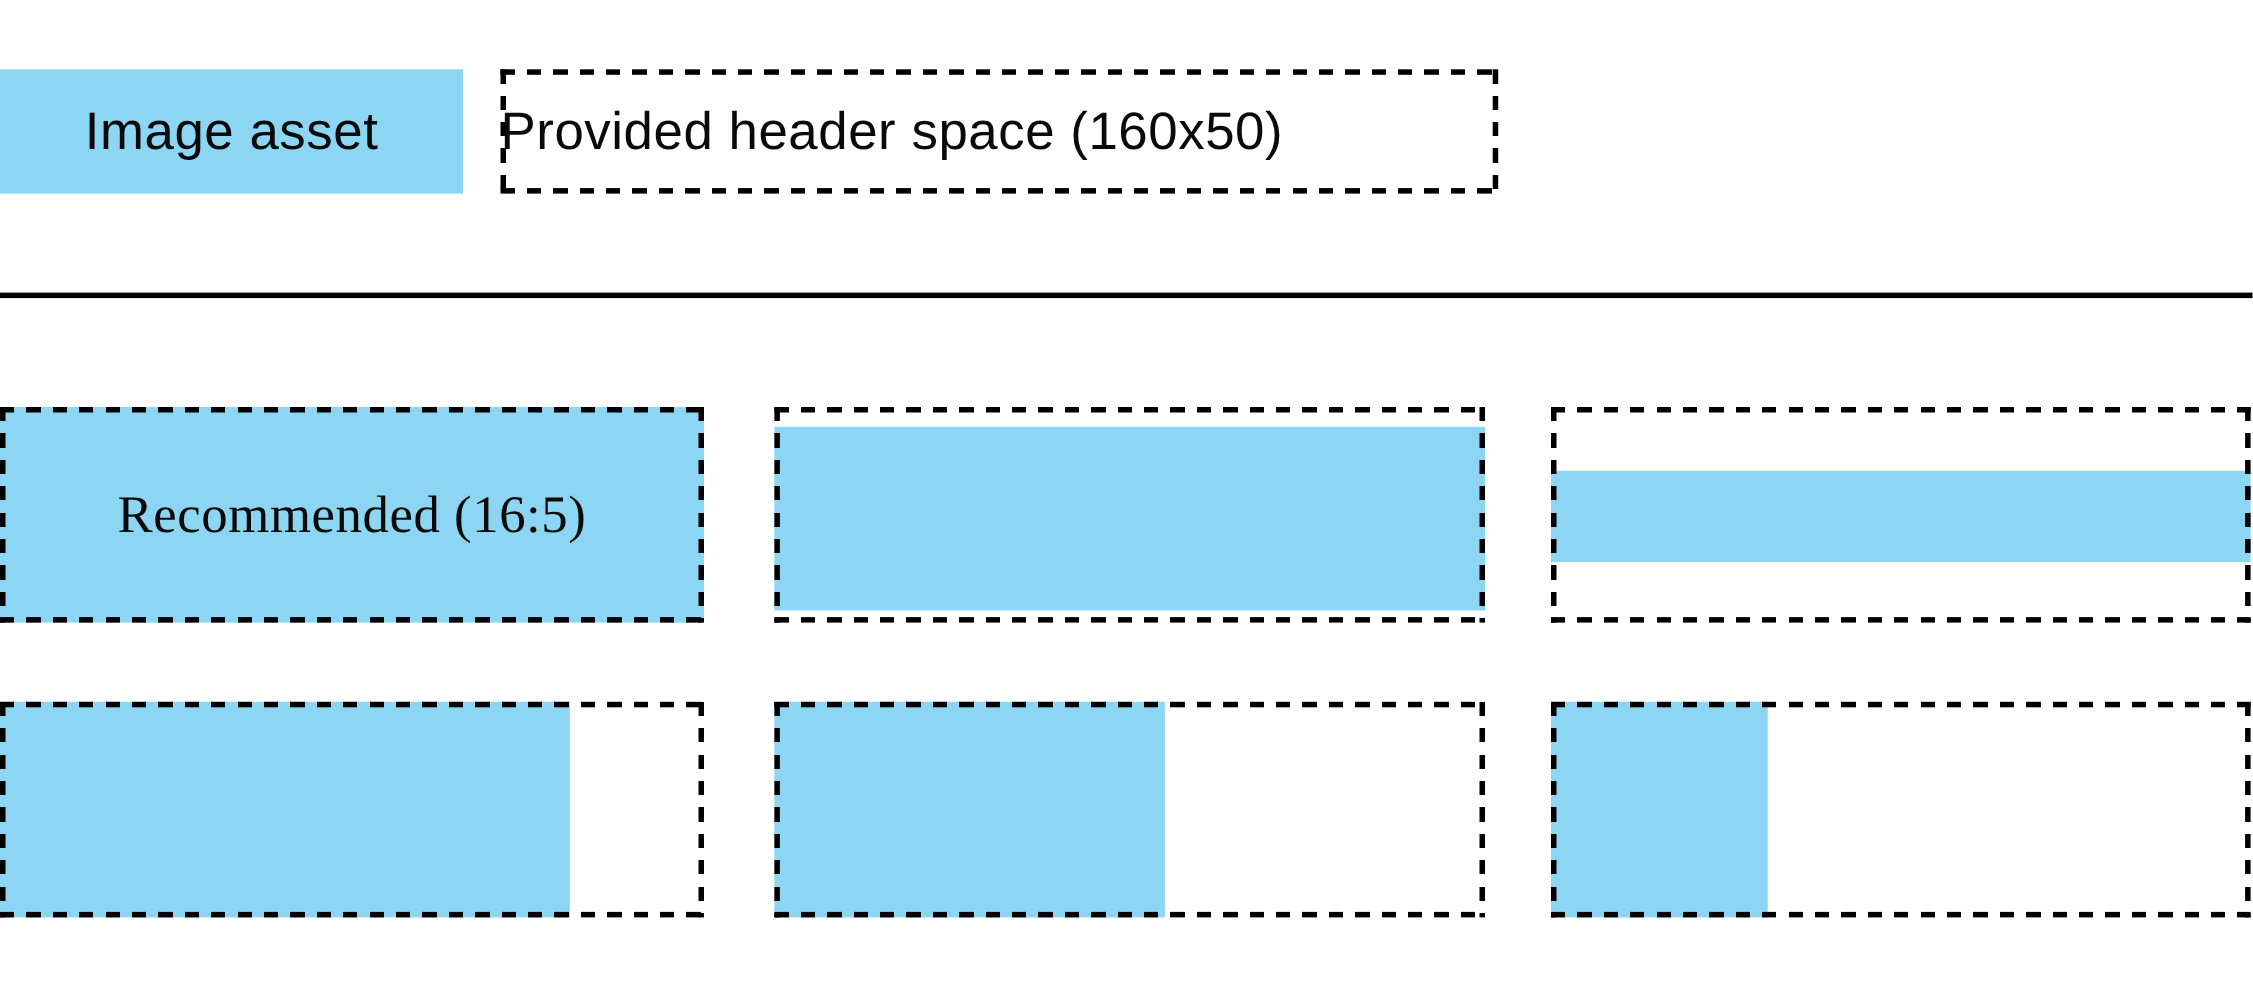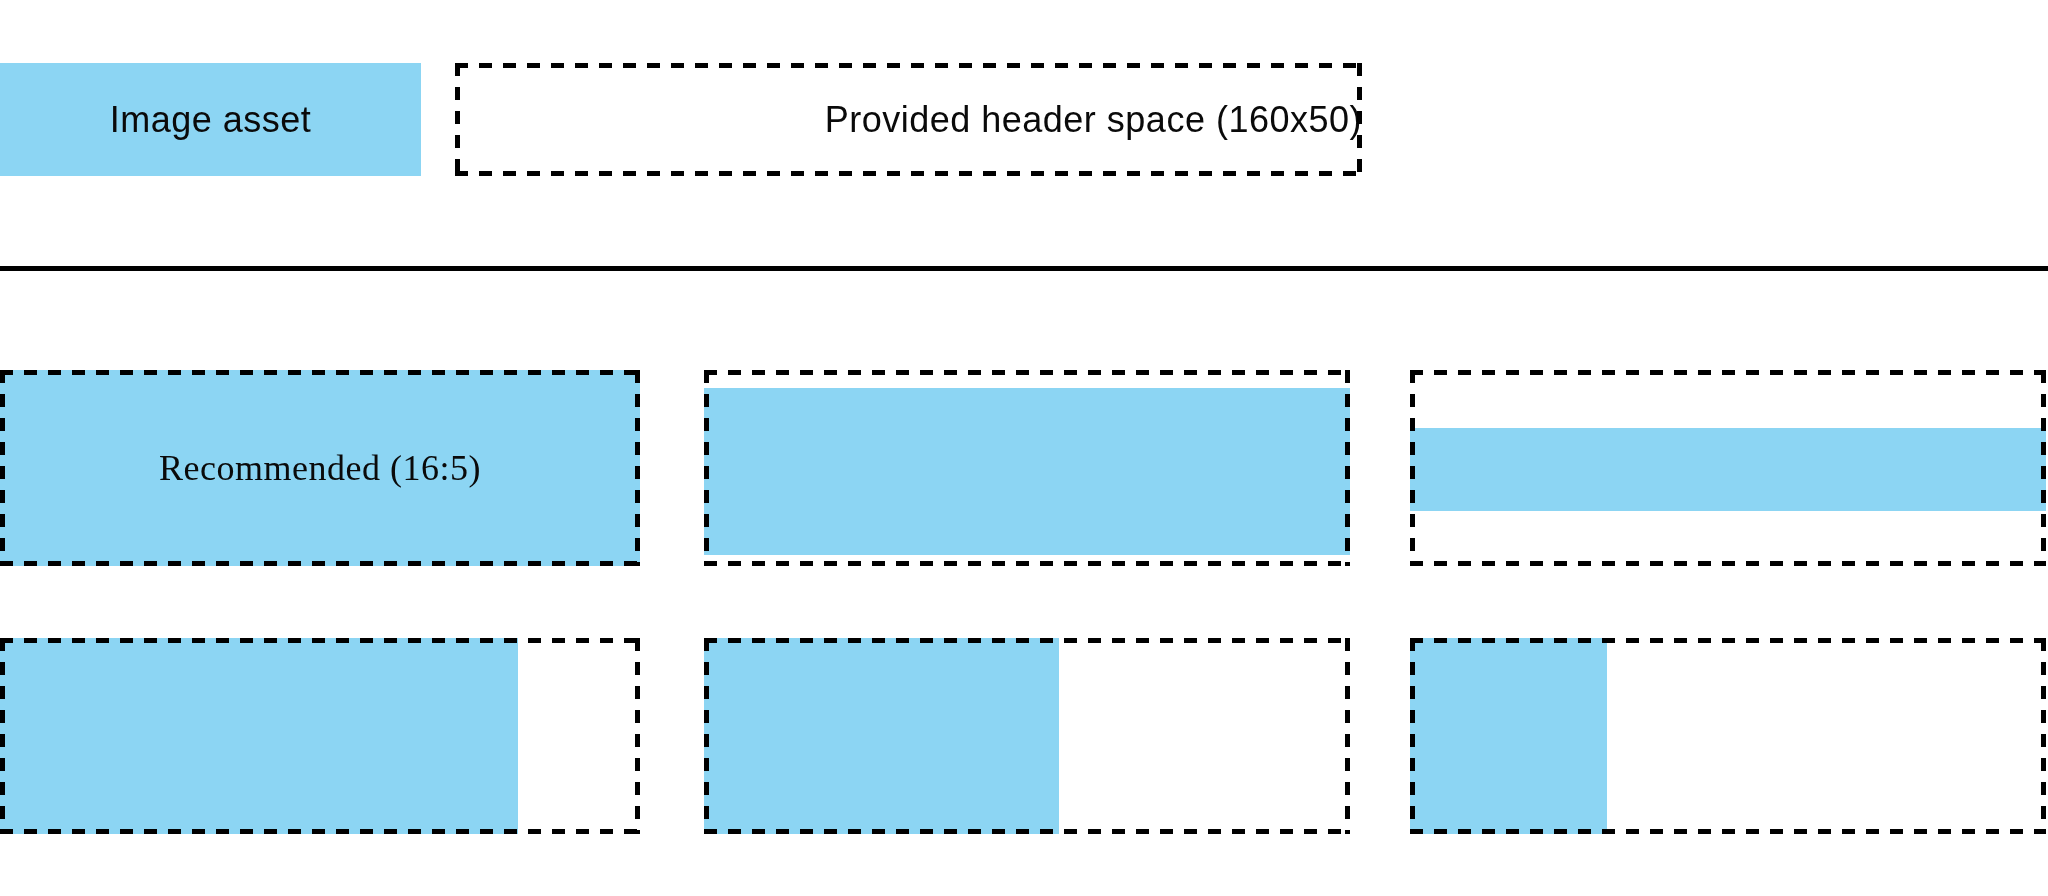--- a/index.html
+++ b/index.html
@@ -9,38 +9,38 @@
     font-family: "Liberation Sans", "DejaVu Sans", sans-serif;
   }
   .canvas {
     position: relative;
     width: 2048px;
     height: 896px;
     background: var(--bg, #ffffff);
     overflow: hidden;
   }
   .label-text {
-    font-size: 36px;
+    font-size: 48px;
     color: var(--text, #0a0a0a);
     letter-spacing: 0.5px;
     white-space: nowrap;
   }
   
   .asset-chip {
     position: absolute;
     left: 0; top: 63px;
     width: 421px; height: 113px;
     background: var(--blue, #8cd5f3);
     display: flex; align-items: center; justify-content: center;
   }
   .header-space-box {
     position: absolute;
     left: 455px; top: 63px;
     width: 907px; height: 113px;
-    display: flex; align-items: center; justify-content: flex-end;
+    display: flex; align-items: center; justify-content: flex-start;
     background: transparent;
   }
   
   .dash-overlay { position: absolute; inset: 0; pointer-events: none; }
   .d-top, .d-bottom {
     position: absolute; left: 0; right: 0; height: 5px;
     background: repeating-linear-gradient(90deg, var(--line,#000) 0 13px, transparent 13px 24px);
   }
   .d-top { top: 0; } .d-bottom { bottom: 0; }
   .d-left, .d-right {

